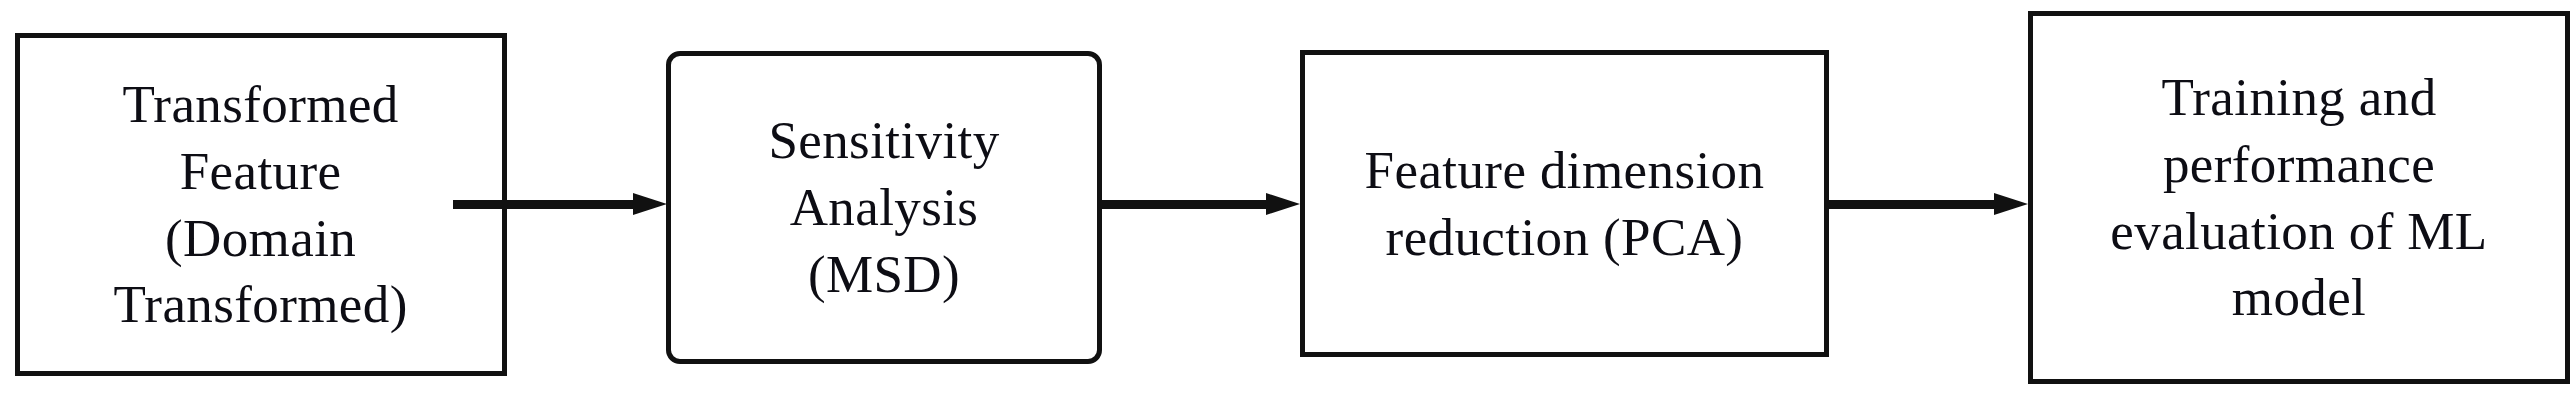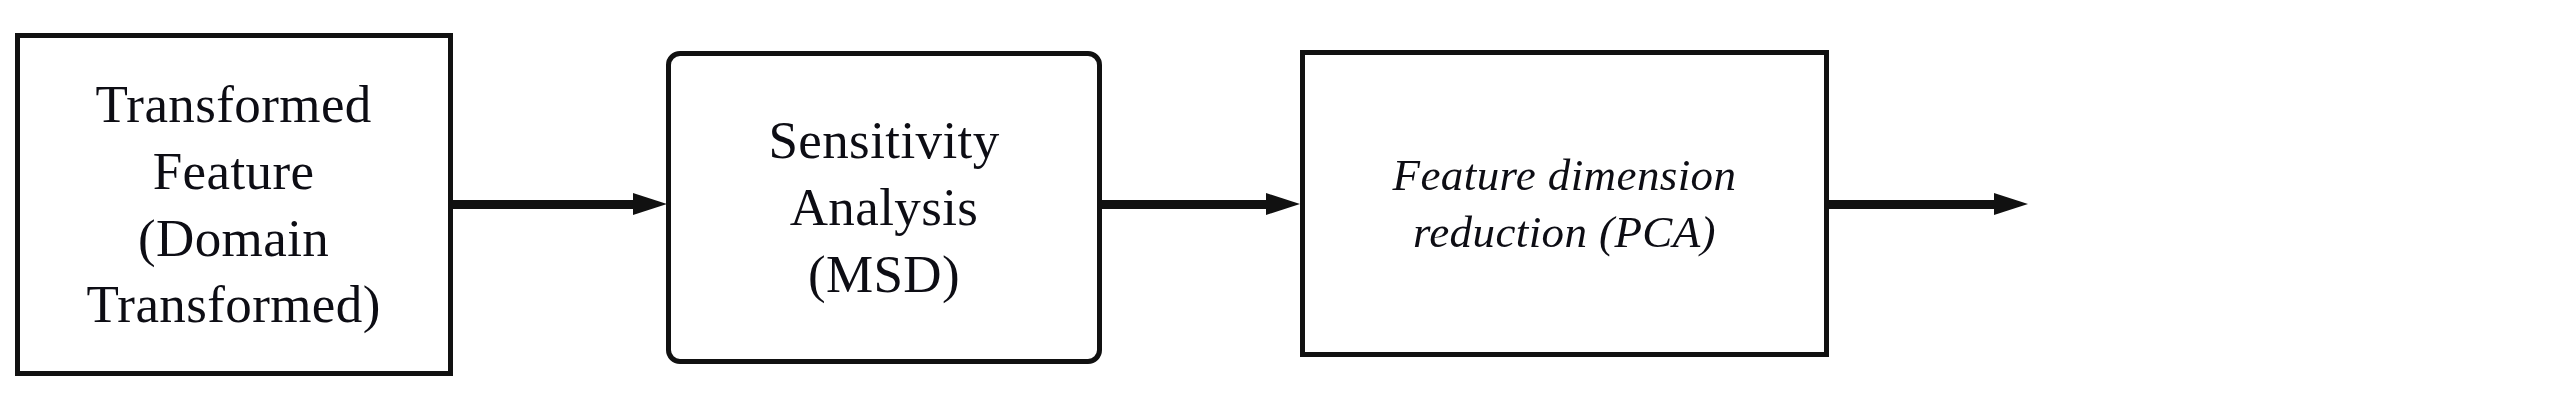--- a/index.html
+++ b/index.html
@@ -30,28 +30,28 @@
     color: #0d0d14;
     font-family: "Liberation Serif", "DejaVu Serif", serif;
     font-weight: 400;
     line-height: 1.26;
     letter-spacing: 0.4px;
     white-space: pre-line;
     padding: 0 10.3px;
   }
 
   
-  #node-1 { left: 14.6px;   top: 33px; width: 438px; height: 343px; }
+  #node-1 { left: 14.6px;   top: 33px; width: 492px; height: 343px; }
   #node-2 { left: 666px;  top: 51px; width: 436px; height: 313px; border-radius: 14px; }
   #node-3 { left: 1300px; top: 50px; width: 529px; height: 307px; }
   #node-4 { left: 2028px; top: 11px; width: 542px; height: 373px; }
 
   #node-1 .node-label { font-size: 53px; }
   #node-2 .node-label { font-size: 53px; }
-  #node-3 .node-label { font-size: 45px; font-style: italic; }
+  #node-3 .node-label { font-size: 53px; }
   #node-4 .node-label { font-size: 53px; }
 
   
   .arrow {
     position: absolute;
     height: 22px;
   }
   .arrow .shaft {
     position: absolute;
     left: 0;
@@ -107,15 +107,21 @@
   <div class="node" id="node-3">
     <span class="node-label">Feature dimension
 reduction (PCA)</span>
   </div>
 
   <div class="arrow" id="arrow-3">
     <div class="shaft"></div>
     <div class="head"></div>
   </div>
 
+  <div class="node" id="node-4">
+    <span class="node-label">Training and
+performance
+evaluation of ML
+model</span>
+  </div>
 
 </div>
 
 
 </body></html>

